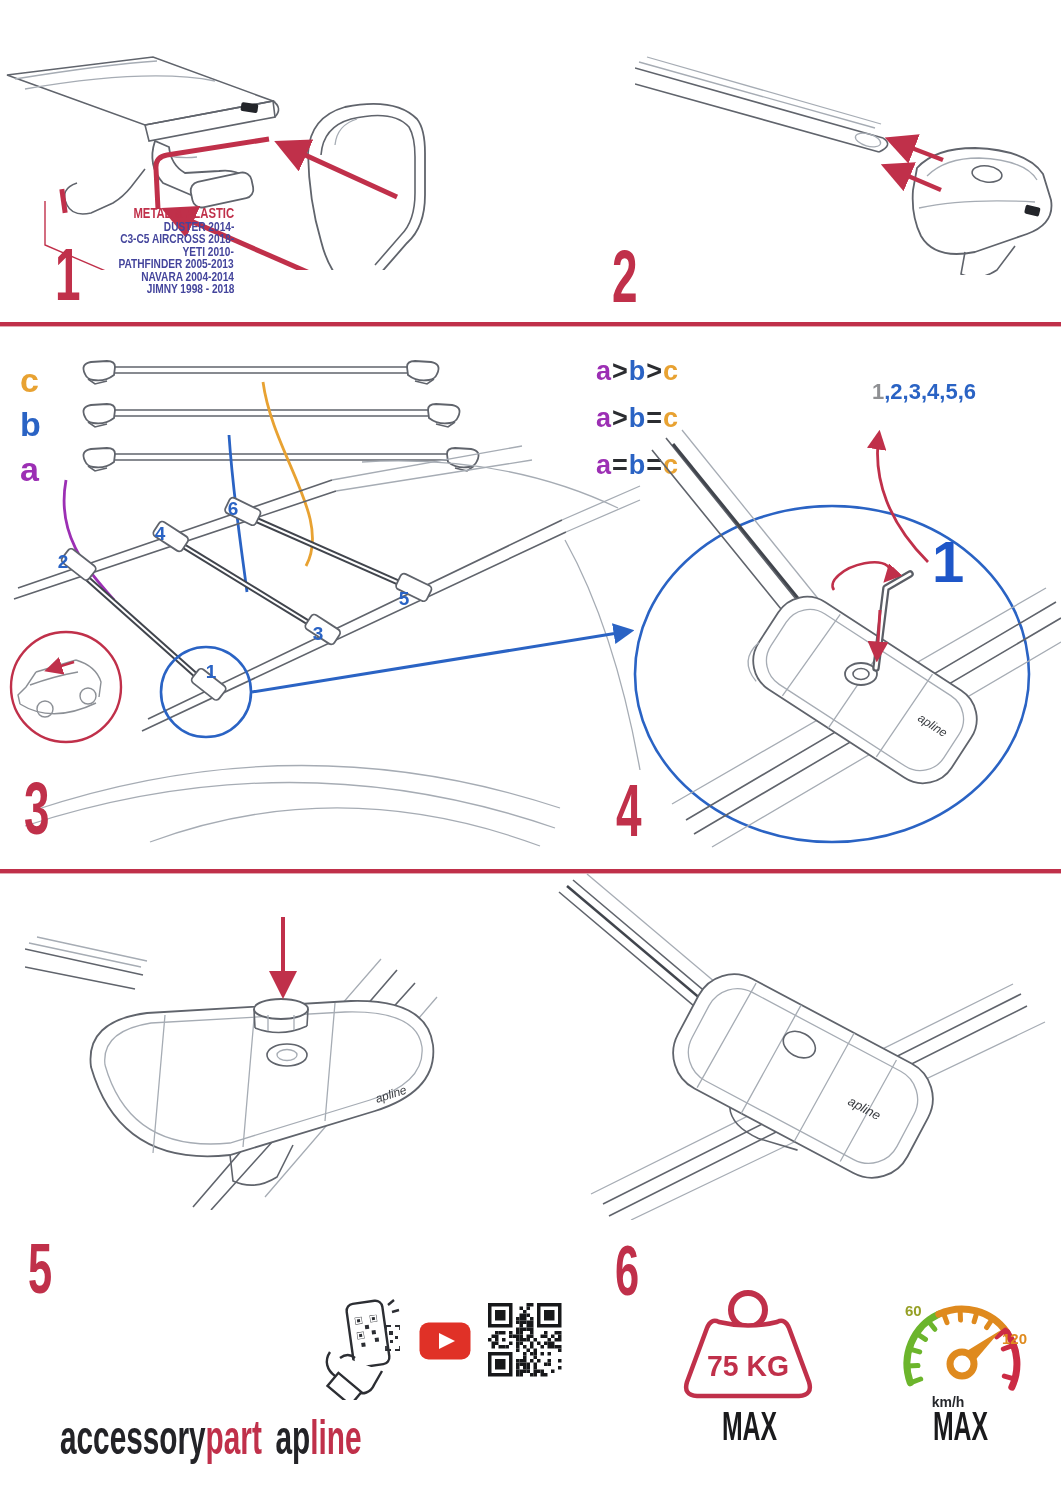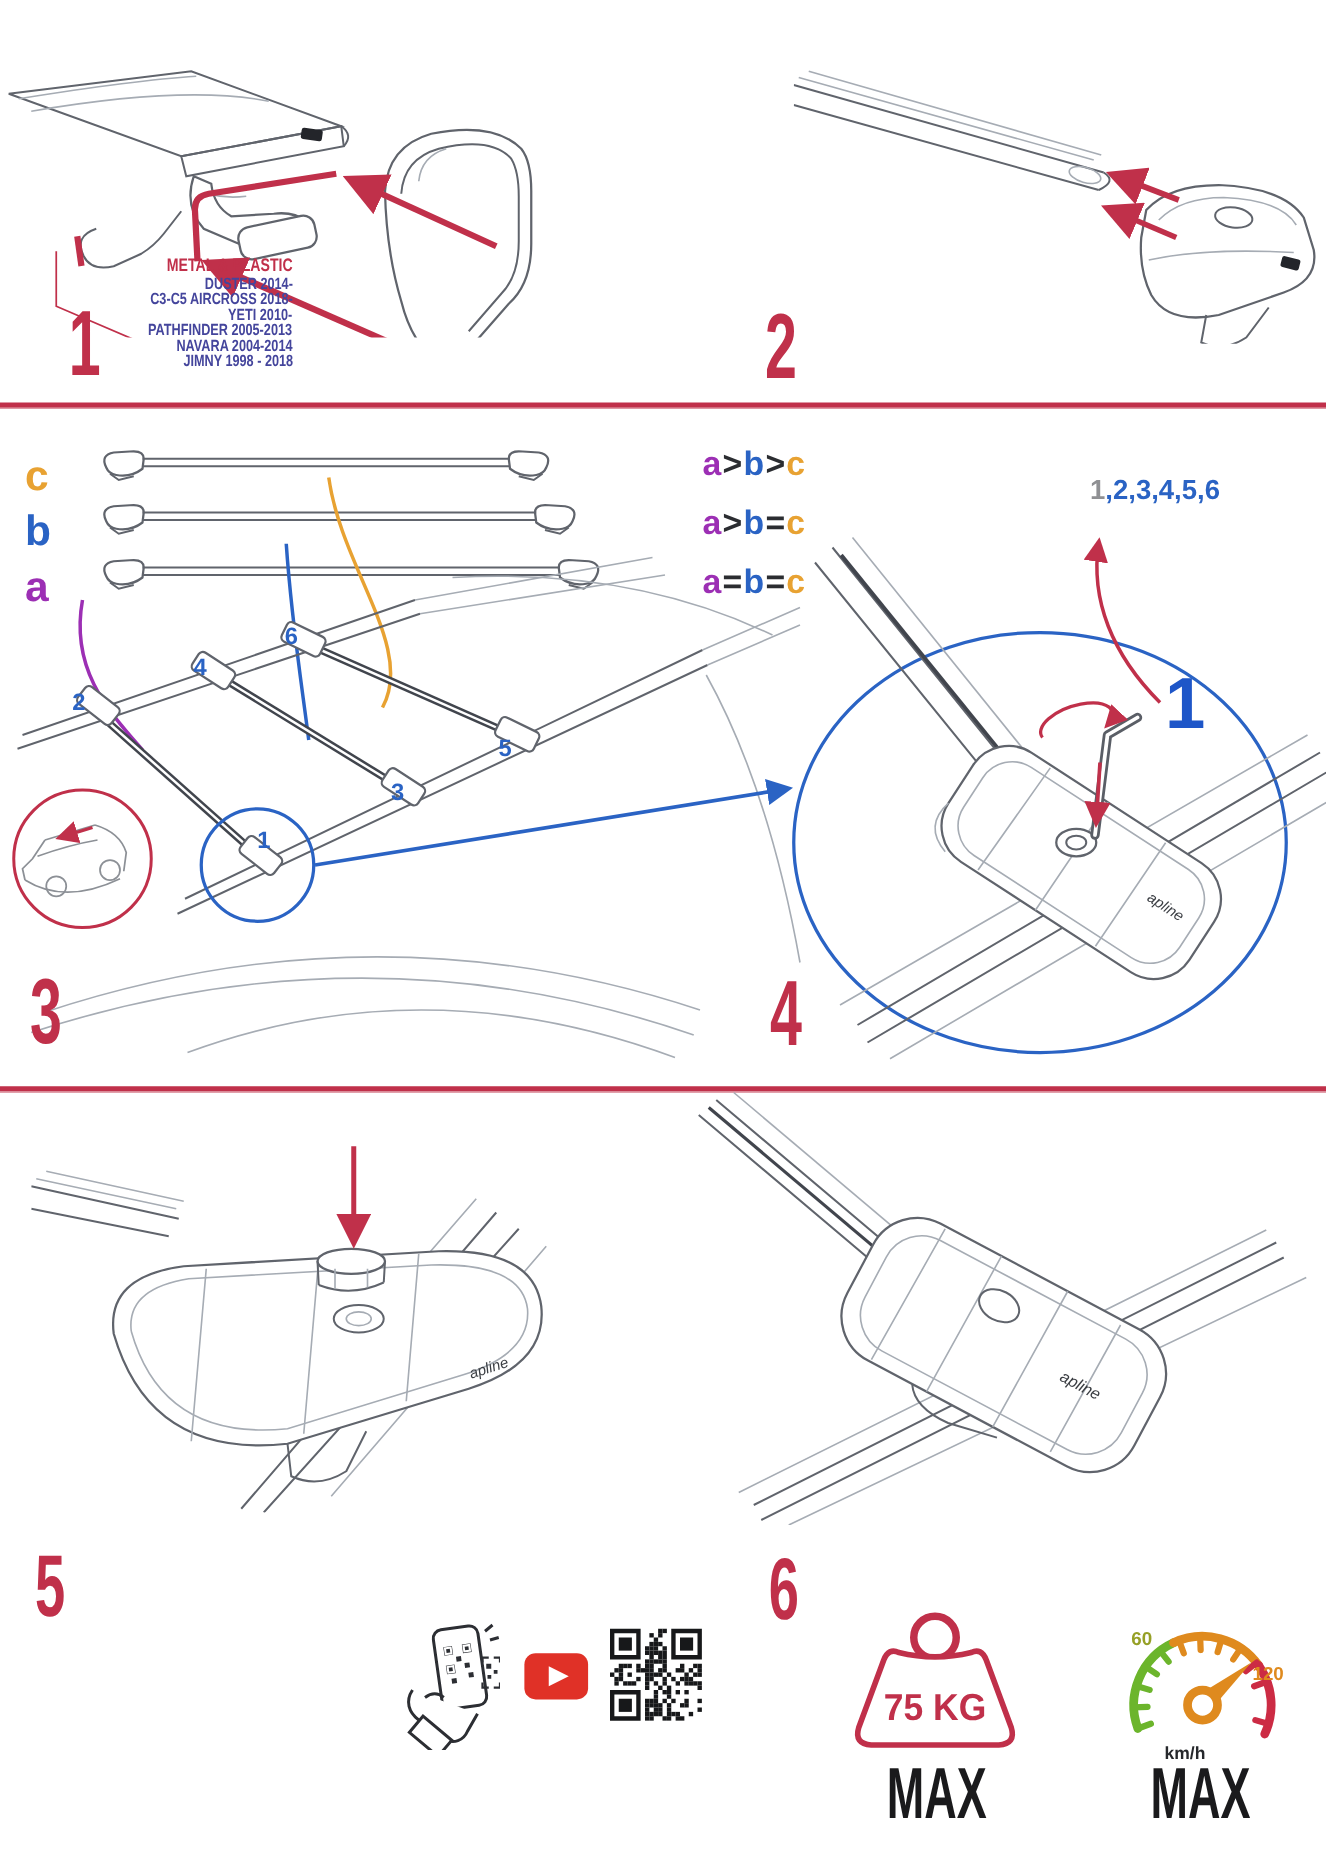--- a/index.html
+++ b/index.html
@@ -7,28 +7,28 @@
   .page{position:relative;width:1061px;height:1500px;background:#fff;overflow:hidden;border-radius:11px;}
   .abs{position:absolute;}
   .divider{position:absolute;left:0;width:1061px;height:4px;background:#C0304A;border-bottom:1px solid #E3A9B2;}
   .red-num{color:#C0304A;font-weight:700;line-height:1;}
   .sx{display:inline-block;transform:scaleX(0.62);transform-origin:left top;}
   .sx-c{display:inline-block;transform:scaleX(0.62);transform-origin:center top;}
   .sx-r{display:inline-block;transform:scaleX(0.78);transform-origin:right top;}
   .models{width:172px;text-align:right;color:#44459C;font-weight:700;}
   .models .mline{font-size:13px;line-height:12.4px;white-space:nowrap;}
   .mat-head{font-size:14.5px;line-height:15px;color:#C0304A;font-weight:700;white-space:nowrap;}
-  .formula{font-size:27px;font-weight:700;letter-spacing:1px;white-space:nowrap;}
+  .formula{font-size:27px;font-weight:700;letter-spacing:1px;white-space:nowrap;margin-left:34px;}
   .f-a{color:#9C2FB4;} .f-b{color:#2A63C4;} .f-c{color:#E8A232;} .f-op{color:#2B2D31;}
   .seq{font-size:22px;font-weight:700;white-space:nowrap;}
   .seq .first{color:#8F9093;} .seq .rest{color:#2A63C4;}
   .brand-fly{font-size:94px;font-weight:700;color:#2F2A96;line-height:1;letter-spacing:2px;}
   .wordmark{font-size:48px;font-weight:700;line-height:1;white-space:nowrap;}
   .wm-dark{color:#232327;} .wm-red{color:#C0304A;}
-  .max-label{font-weight:700;color:#1A1A1C;font-size:58px;line-height:1;text-align:center;}
+  .max-label{font-weight:700;color:#1A1A1C;font-size:40px;line-height:1;text-align:center;}
   svg text{font-family:"Liberation Sans",sans-serif;}
   .posnum{fill:#2A63C4;font-weight:700;font-size:19px;text-anchor:middle;}
   .ln{stroke:#60646C;fill:none;stroke-width:1.6;}
   .lnl{stroke:#A6ACB4;fill:none;stroke-width:1.3;}
   .fillw{fill:#fff;stroke:#60646C;stroke-width:1.8;}
 </style>
 </head>
 <body>
 
 <div class="page">
@@ -295,20 +295,23 @@
     </g>
     <text transform="translate(302,236) rotate(28)" font-size="13" font-style="italic" fill="#3A3D42">apline</text>
   </svg>
 
   <div class="abs red-num" style="left:28px;top:1234px;font-size:70px">
     <span class="sx">5</span></div>
   <div class="abs red-num" style="left:615px;top:1236px;font-size:70px">
     <span class="sx">6</span></div>
 
 
+  <div class="abs wordmark" style="left:60px;top:1414px">
+    <span class="sx"><span class="wm-dark">accessory</span><span class="wm-red">part</span><span class="wm-dark" style="margin-left:22px">ap</span><span class="wm-red">line</span></span>
+  </div>
 
   <svg class="abs" style="left:322px;top:1298px" width="78" height="102" viewBox="0 0 78 102">
     <g stroke="#2C2E33" fill="#fff" stroke-width="2.4">
       <g transform="rotate(-8 46 36)">
         <rect x="28" y="4" width="36" height="64" rx="7"></rect>
         <g stroke="none" fill="#2C2E33">
           <rect x="35" y="18" width="7" height="7"></rect>
             <rect x="50" y="18" width="7" height="7"></rect>
           <rect x="35" y="33" width="7" height="7"></rect>
             <rect x="50" y="33" width="4" height="4"></rect>

